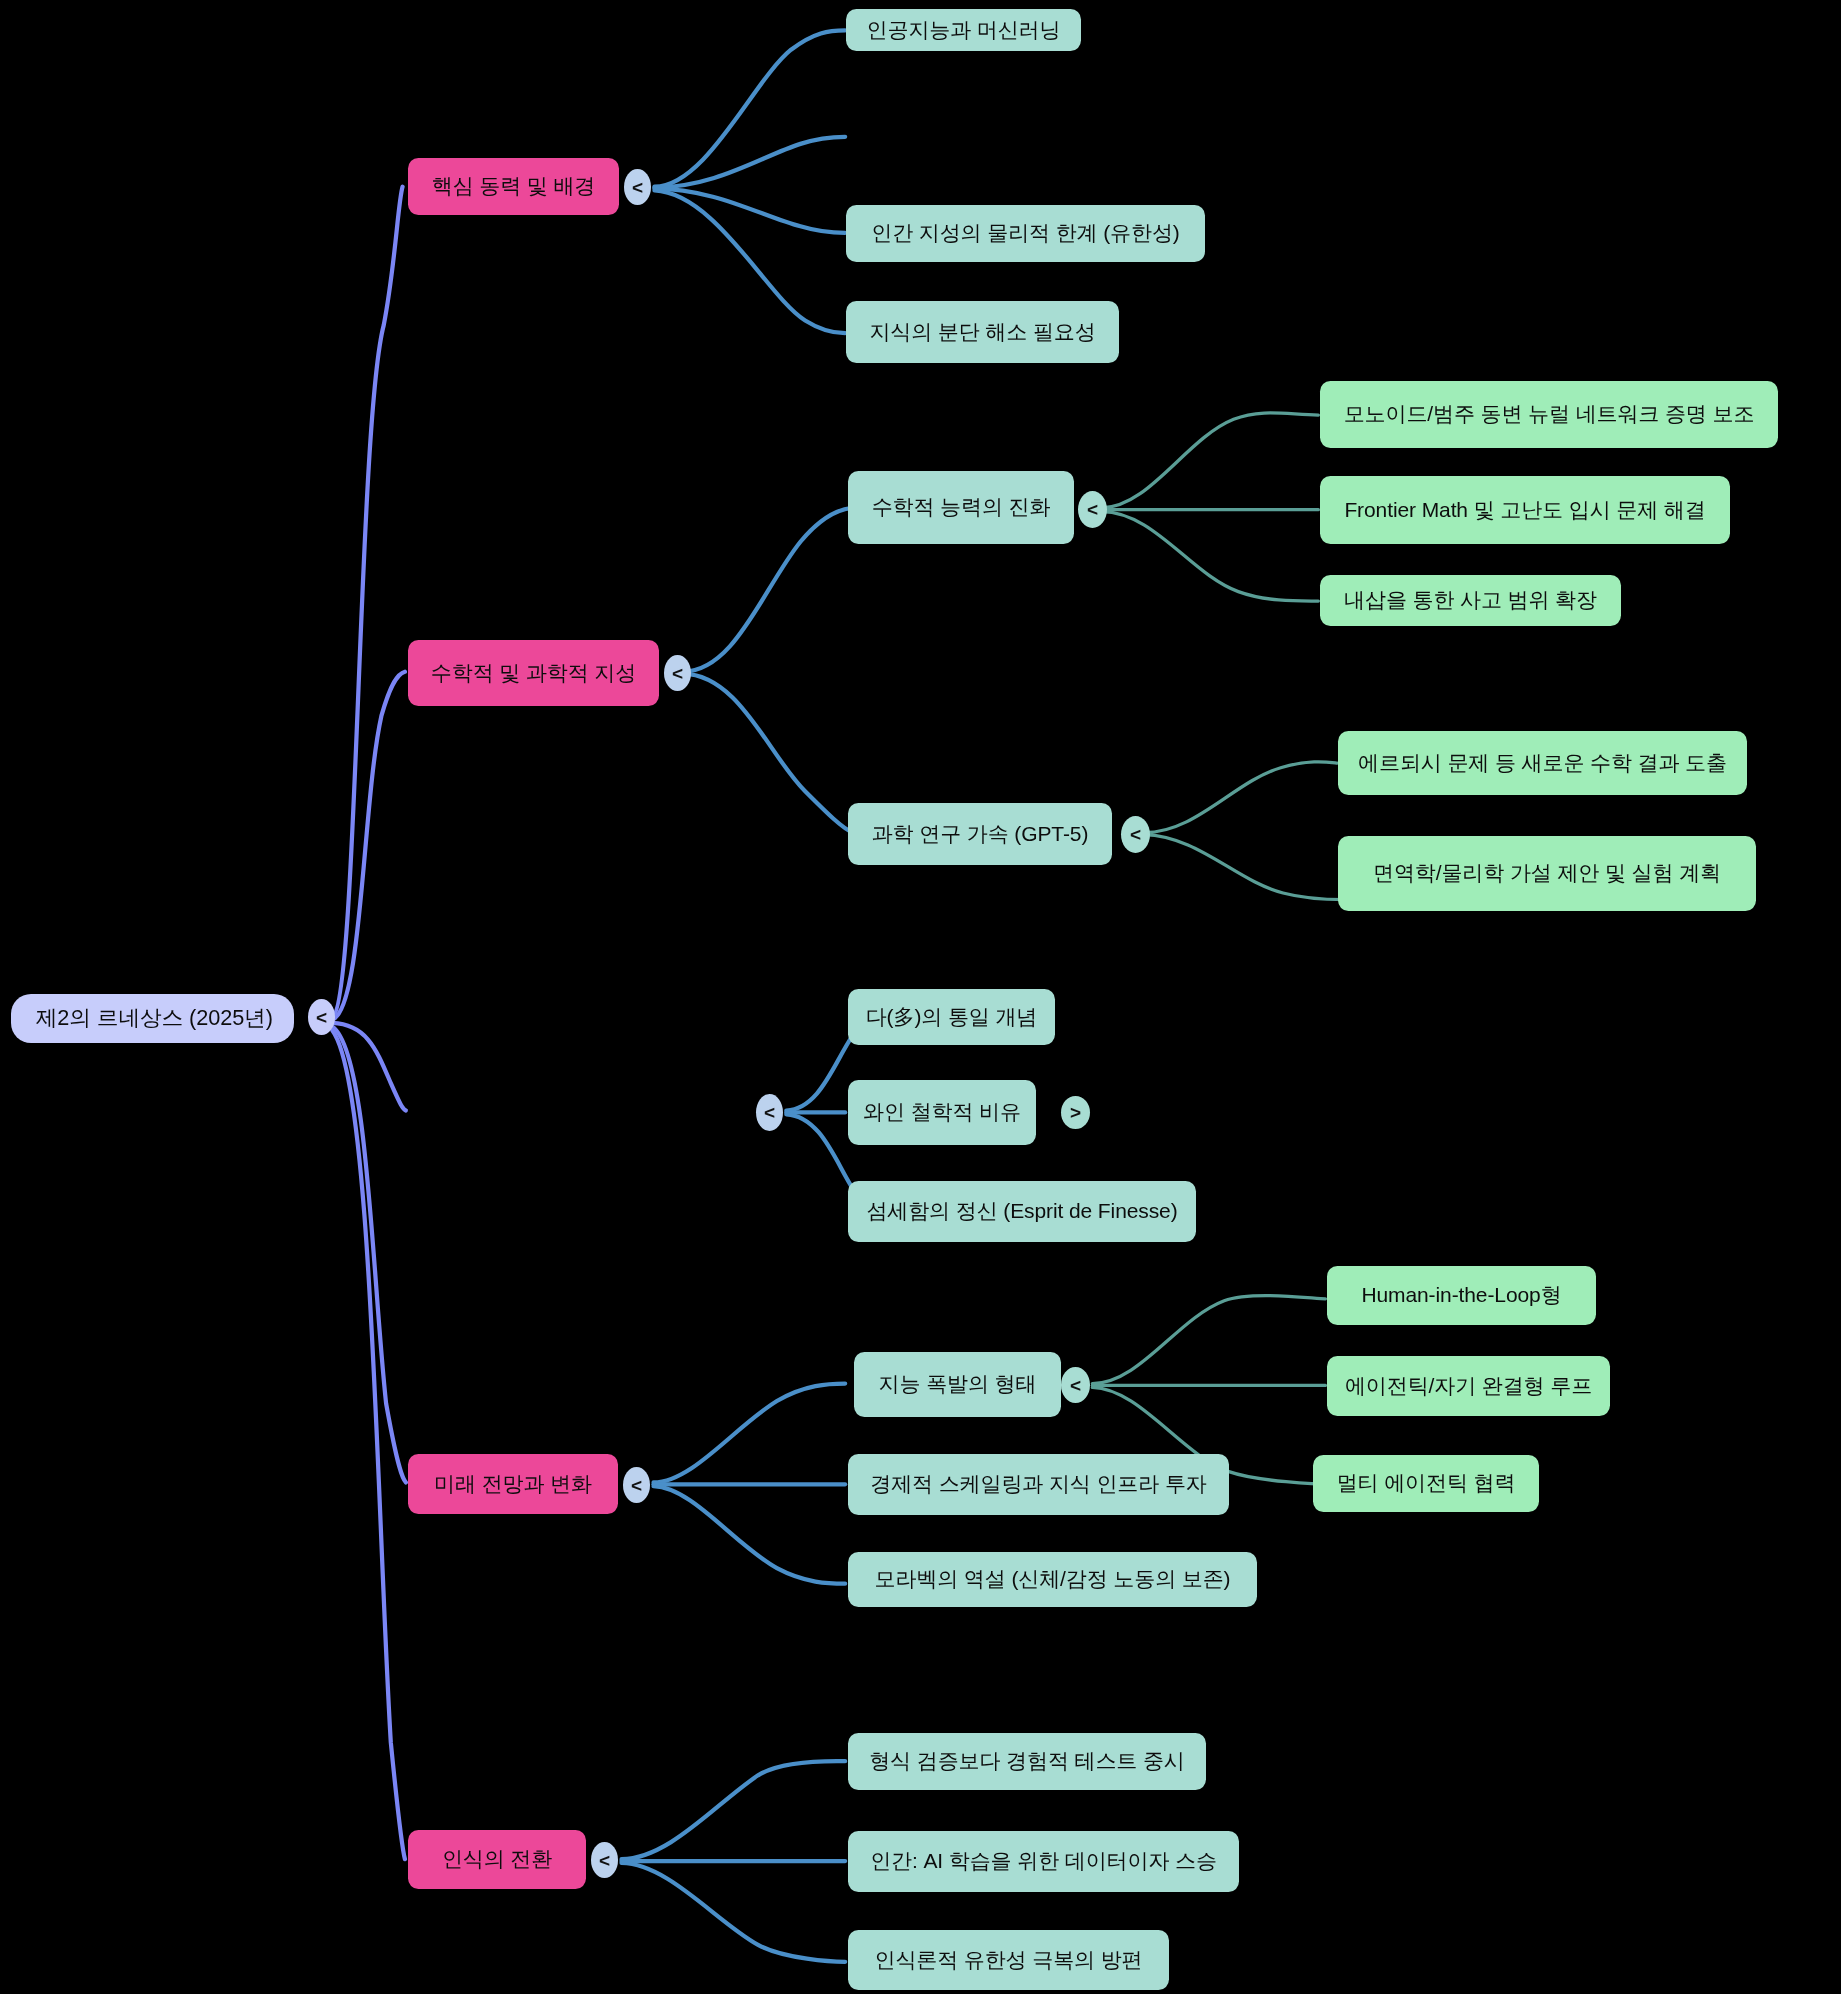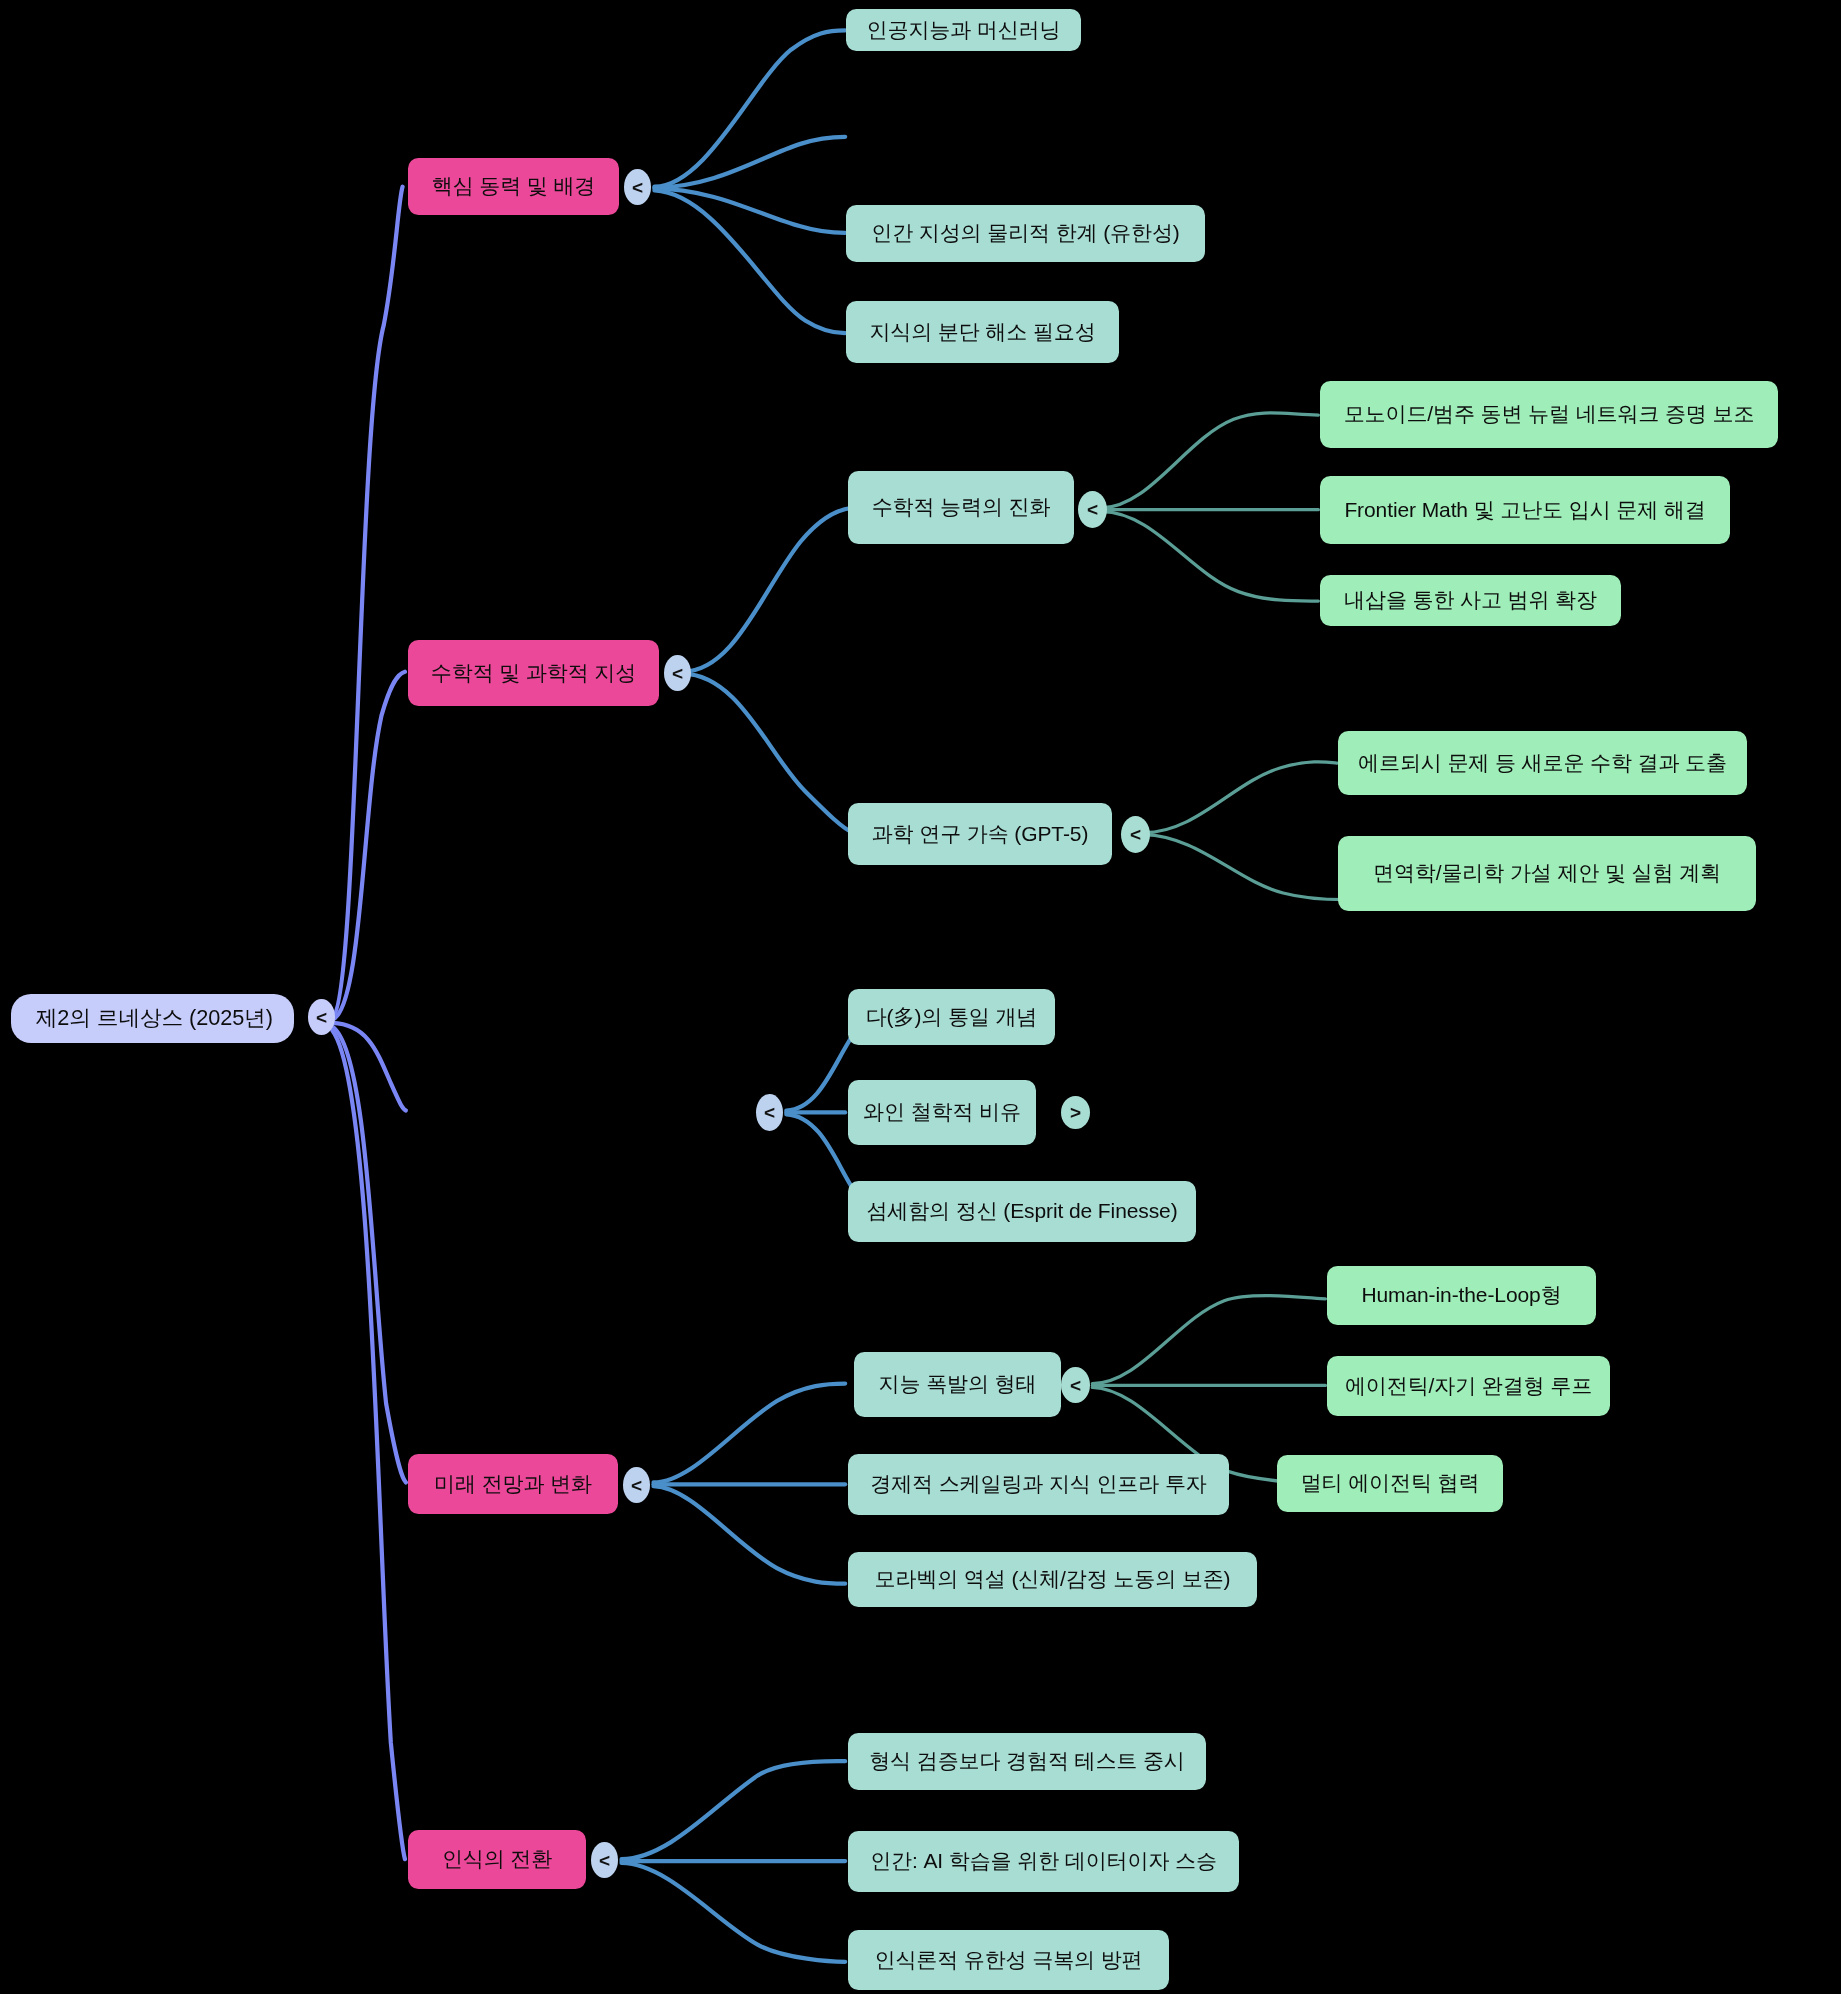--- a/index.html
+++ b/index.html
@@ -204,21 +204,21 @@
   <div class="toggle t2" style="left:1061px;top:1367px;width:29px;height:36px;">
     <span class="chev">&lt;</span>
   </div>
 
   <div class="node lvl3" style="left:1327px;top:1266px;width:269px;height:59px;">
     <span>Human-in-the-Loop형</span>
   </div>
   <div class="node lvl3" style="left:1327px;top:1356px;width:283px;height:60px;">
     <span>에이전틱/자기 완결형 루프</span>
   </div>
-  <div class="node lvl3" style="left:1277px;top:1455px;width:226px;height:57px;">
+  <div class="node lvl3" style="left:1313px;top:1455px;width:226px;height:57px;">
     <span>멀티 에이전틱 협력</span>
   </div>
 
   <div class="node lvl2" style="left:848px;top:1454px;width:381px;height:61px;">
     <span>경제적 스케일링과 지식 인프라 투자</span>
   </div>
   <div class="node lvl2" style="left:848px;top:1552px;width:409px;height:55px;">
     <span>모라벡의 역설 (신체/감정 노동의 보존)</span>
   </div>
 

